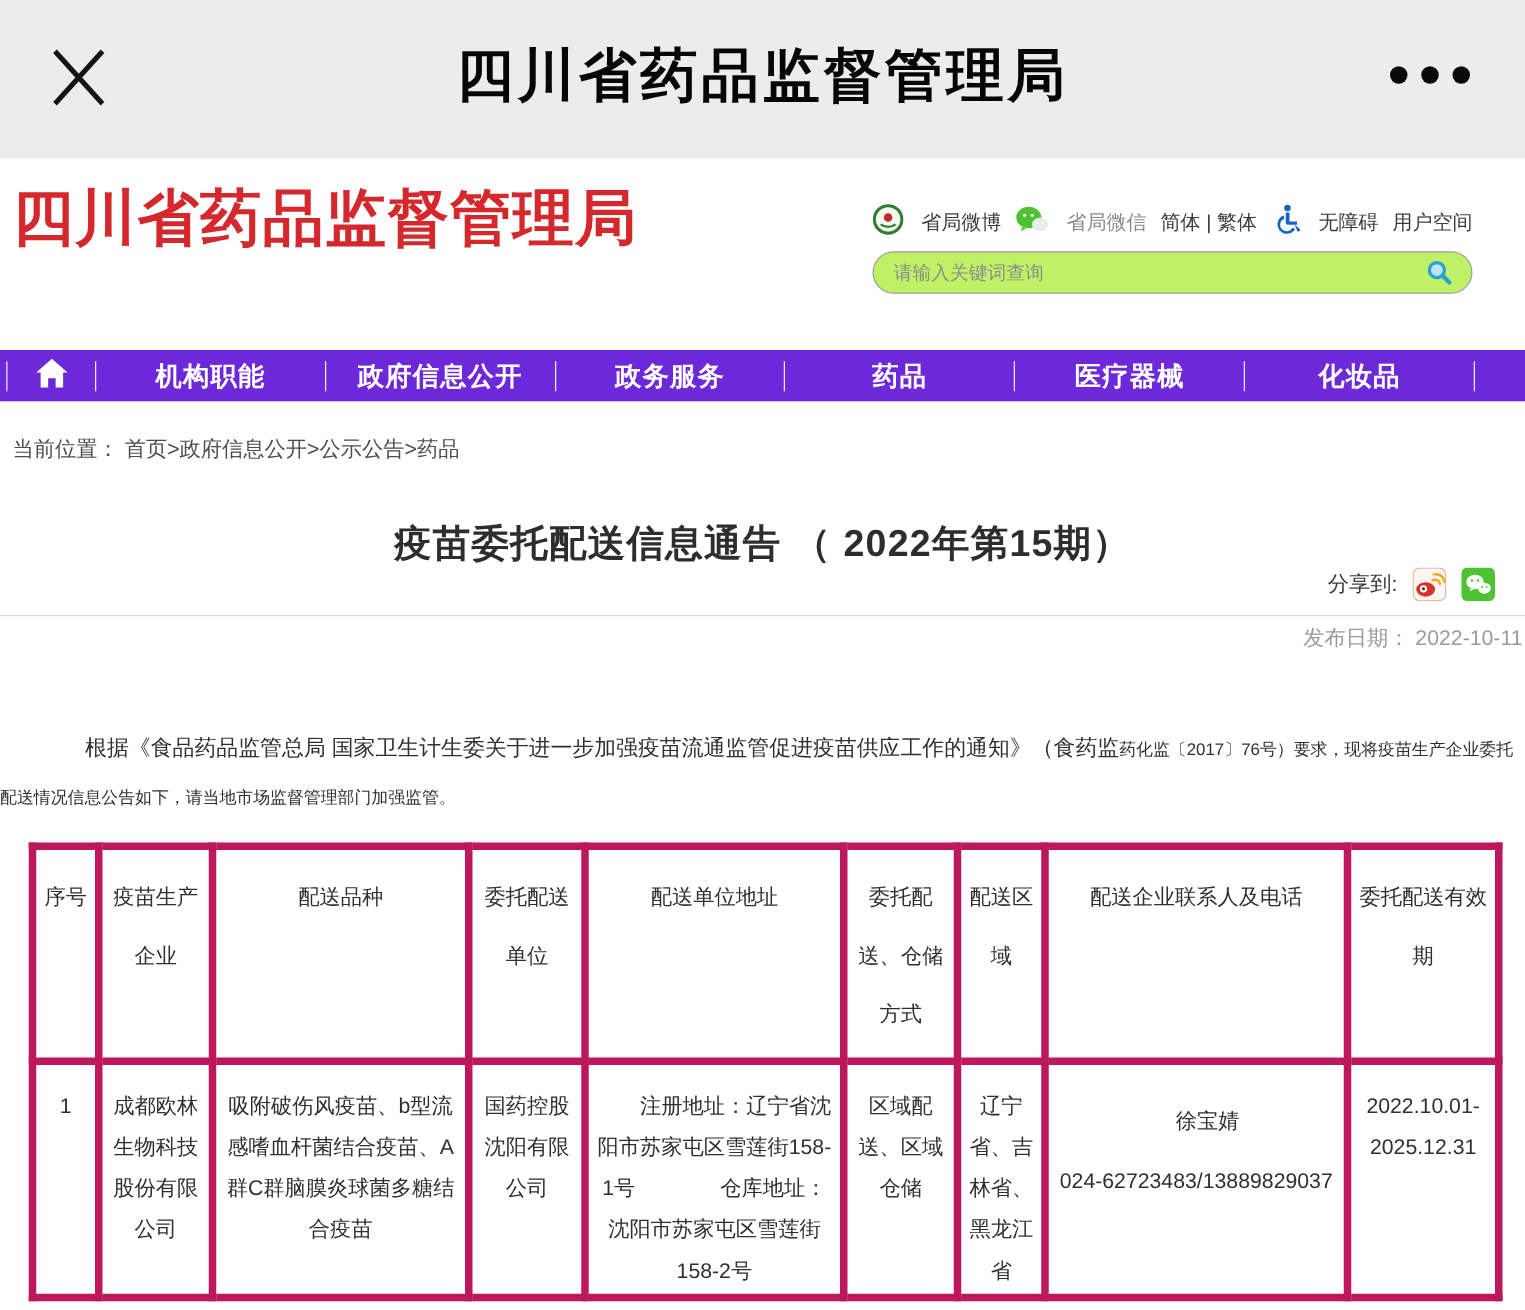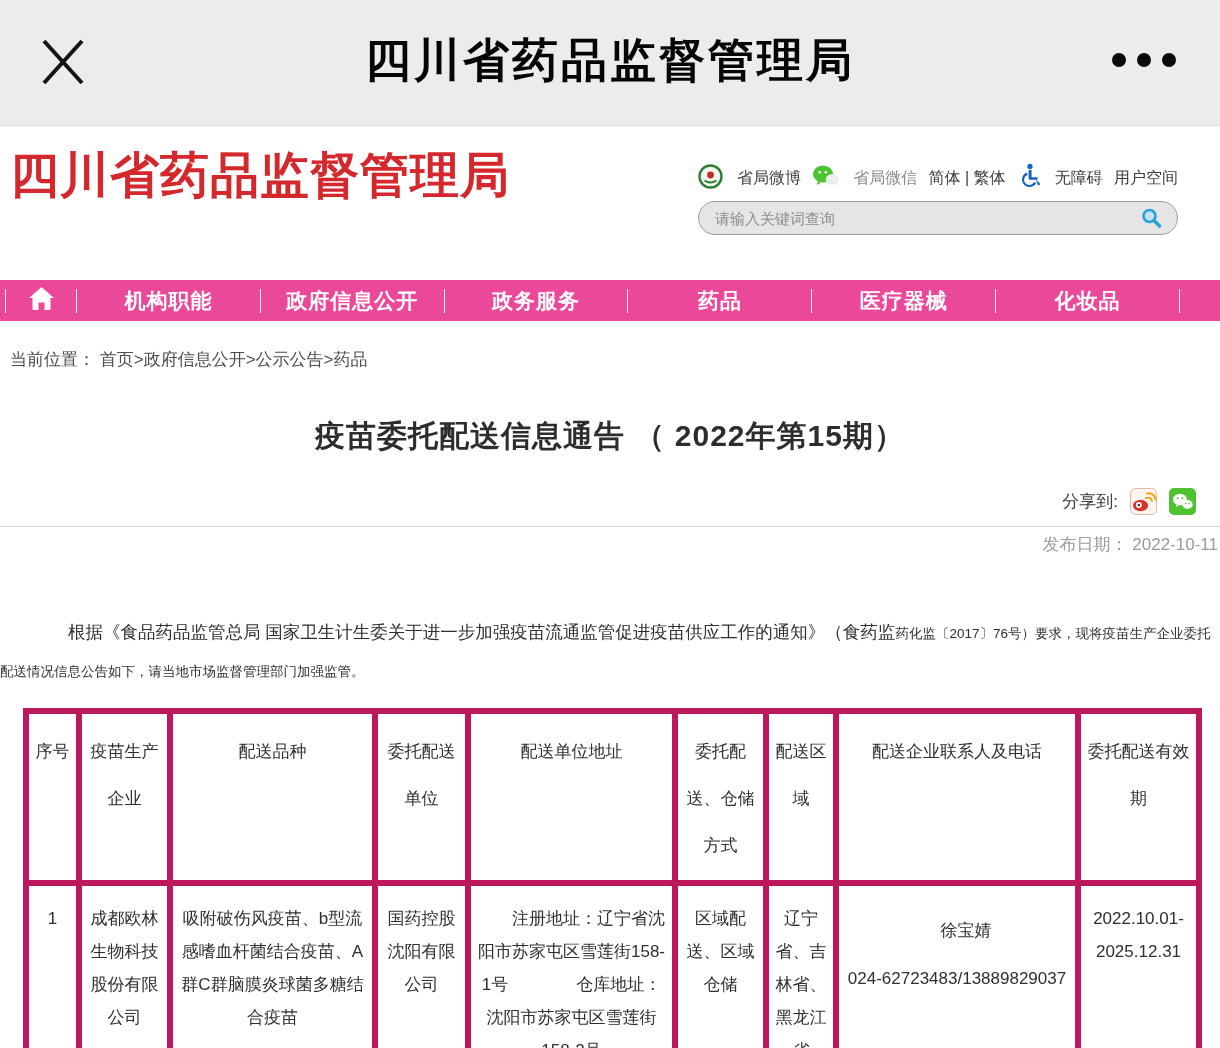--- a/index.html
+++ b/index.html
@@ -19,39 +19,39 @@
   .site-header{height:153px;position:relative;background:#fff;}
   .logo{position:absolute;left:10px;top:22px;color:#d5282d;}
   .logo-zh{font-size:49px;font-weight:700;letter-spacing:1px;line-height:1.1;}
   .logo-en{font-size:21.5px;font-weight:700;letter-spacing:.5px;margin-top:1px;}
   .header-right{position:absolute;right:42px;top:36px;width:480px;}
   .quick-links{display:flex;align-items:center;justify-content:space-between;
     font-size:16px;color:#3c3c3c;height:30px;}
   .qlink{display:flex;align-items:center;gap:14px;cursor:pointer;white-space:nowrap;}
   .qlink.dim{color:#8a8a86;}
   .search-box{margin-top:8px;height:32px;border:1px solid #9e9e9e;border-radius:17px;
-    display:flex;align-items:center;padding:0 14px;background:#e5e5e5;}
+    display:flex;align-items:center;padding:0 14px;background:#bef264;}
   .search-box input{border:none;outline:none;flex:1;font-size:15px;color:#555;
     font-family:"Liberation Sans", sans-serif;background:transparent;}
   .search-box input::placeholder{color:#8d8d8d;}
   .search-btn{width:24px;height:24px;cursor:pointer;flex:none;}
   
-  .nav{height:41px;background:#ec4899;display:flex;align-items:stretch;padding-left:5px;}
+  .nav{height:41px;background:#6d28d9;display:flex;align-items:stretch;padding-left:5px;}
   .nav .sep{width:1px;height:24px;background:rgba(255,255,255,.9);align-self:center;flex:none;}
   .nav-home{width:70px;display:flex;align-items:center;justify-content:center;cursor:pointer;}
   .nav-item{flex:1;display:flex;align-items:center;justify-content:center;
     color:#fff;font-size:21px;font-weight:700;letter-spacing:1px;cursor:pointer;}
   .nav-end{width:40px;}
   
   .breadcrumb{padding:28px 0 0 10px;font-size:17px;color:#4c4c4c;height:22px;line-height:22px;}
   .breadcrumb .path{cursor:pointer;}
   
   .article-title{margin-top:48px;text-align:center;font-size:30px;font-weight:700;
     color:#2d2d2d;height:34px;line-height:34px;letter-spacing:1px;}
-  .share-row{margin-top:34px;height:28px;display:flex;justify-content:flex-end;
+  .share-row{height:28px;display:flex;justify-content:flex-end;
     align-items:center;gap:12px;padding-right:24px;font-size:17px;color:#3a3a3a;}
   .share-ico{width:27px;height:27px;border-radius:5px;cursor:pointer;flex:none;}
   .divider{border:none;border-top:1px solid #d7d7d7;margin:11px 0 0 0;}
   .pubdate{padding:7px 2px 0 0;text-align:right;font-size:17px;color:#9a9a9a;height:22px;line-height:22px;}
   .body-para{margin-top:58px;font-size:17.5px;line-height:37px;color:#2f2f2f;
     text-indent:68px;padding-right:2px;}
   .body-para .small{font-size:13.5px;}
   
   table.info{border-collapse:collapse;table-layout:fixed;margin:4px 0 0 23px;
     width:1173px;font-size:17px;color:#2f2f2f;}

